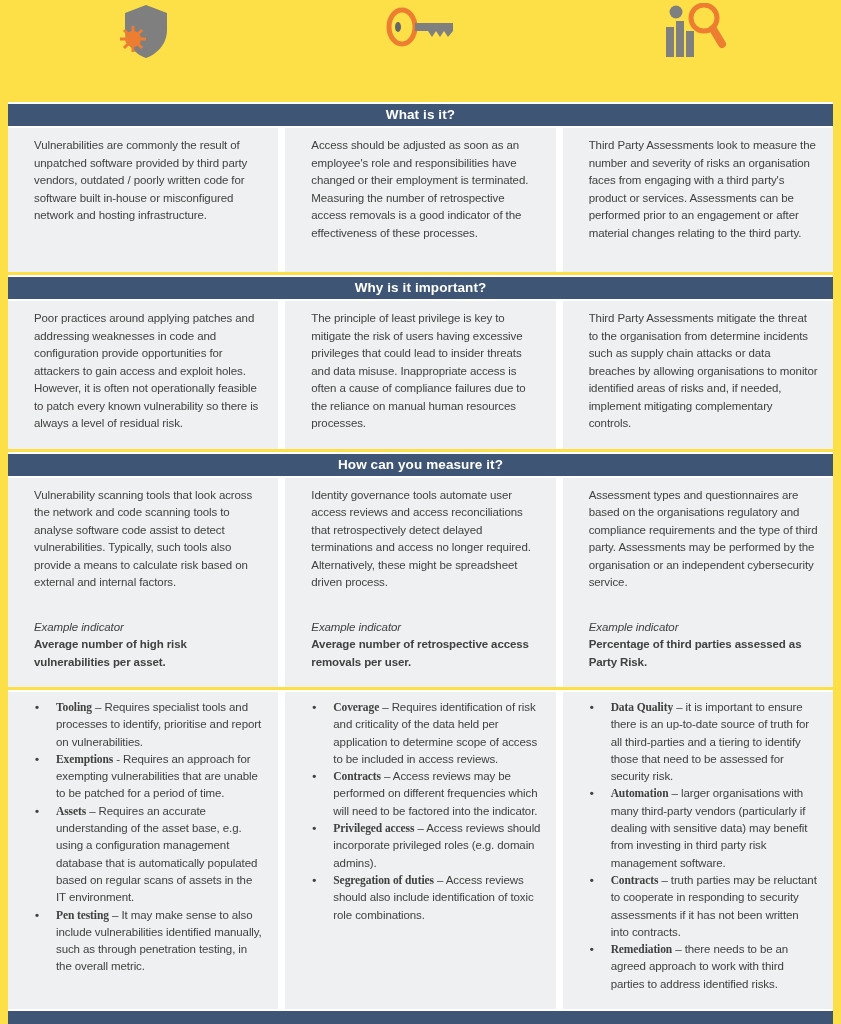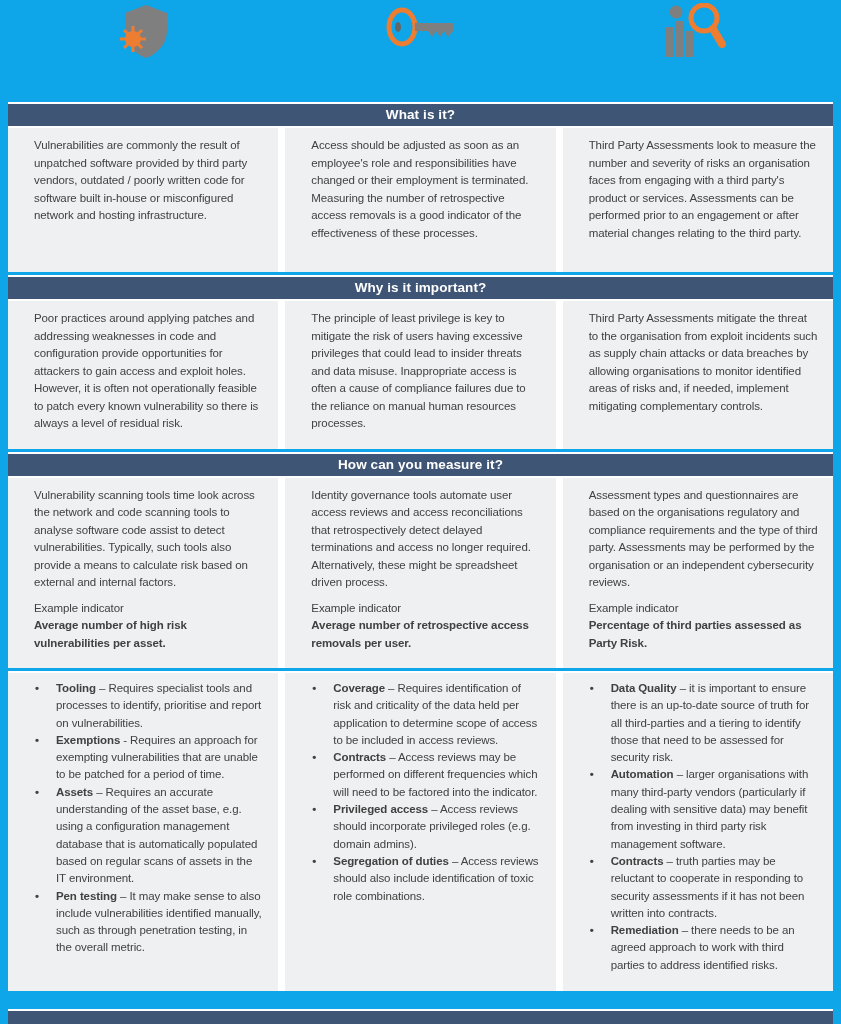--- a/index.html
+++ b/index.html
@@ -1,44 +1,44 @@
 <!DOCTYPE html>
 <html><head>
 <meta charset="utf-8">
 <style>
   html,body{margin:0;padding:0;background:#000;}
   .page{
-    position:relative;width:841px;height:1024px;background:#0ea5e9;
+    position:relative;width:841px;height:1024px;background:#fde047;
     font-family:"Liberation Sans",sans-serif;overflow:hidden;
   }
   .icons-row{height:102px;display:flex;padding:0 8px;}
   .icon-cell{flex:1;display:flex;justify-content:center;align-items:flex-start;padding-top:3px;}
   .section{margin:0 8px 3px;background:#fff;padding-top:2px;}
   .section-header{
     background:#3f5575;color:#fff;font-weight:bold;font-size:13.5px;
     text-align:center;padding:3px 0 4px;margin-bottom:2px;letter-spacing:.1px;
   }
   .cols{display:flex;gap:7px;}
   .col{
     flex:1;background:#eef0f1;box-sizing:border-box;
     padding:9px 15px 16px 26px;overflow:hidden;
     color:#414141;font-size:11.5px;line-height:17.5px;letter-spacing:-0.1px;
   }
   .h1 .col{min-height:144px;}
   .h2 .col{min-height:146px;}
   .h3 .col{min-height:190px;}
   .h4 .col{min-height:318px;padding-top:7px;}
   .body-text{margin:0;}
-  .example-label{margin:8px 0 0;}
+  .example-label{margin:27px 0 0;font-style:italic;}
   .indicator{margin:0;font-weight:bold;}
   .bullets{list-style:none;margin:0;padding:0;}
   .bullets li{display:flex;line-height:17.3px;}
   .bullet{width:21px;flex:none;font-weight:bold;padding-left:1px;}
   .li-text{flex:1;}
-  .term{font-weight:bold;}
+  .term{font-weight:bold;font-family:Liberation Serif, serif;}
   .footer-bar{
     position:absolute;left:8px;right:8px;bottom:0;height:13px;
     background:#3f5575;border-top:2px solid #fff;
   }
   svg{display:block;}
 </style>
 </head>
 <body>
 
 <div class="page">
@@ -99,40 +99,40 @@
   <div class="section h2">
     <div class="section-header">Why is it important?</div>
     <div class="cols">
       <div class="col">
         <p class="body-text">Poor practices around applying patches and addressing weaknesses in code and configuration provide opportunities for attackers to gain access and exploit holes. However, it is often not operationally feasible to patch every known vulnerability so there is always a level of residual risk.</p>
       </div>
       <div class="col">
         <p class="body-text">The principle of least privilege is key to mitigate the risk of users having excessive privileges that could lead to insider threats and data misuse. Inappropriate access is often a cause of compliance failures due to the reliance on manual human resources processes.</p>
       </div>
       <div class="col">
-        <p class="body-text">Third Party Assessments mitigate the threat to the organisation from exploit incidents such as supply chain attacks or data breaches by allowing organisations to monitor identified areas of risks and, if needed, implement mitigating complementary controls.</p>
+        <p class="body-text">Third Party Assessments mitigate the threat to the organisation from determine incidents such as supply chain attacks or data breaches by allowing organisations to monitor identified areas of risks and, if needed, implement mitigating complementary controls.</p>
       </div>
     </div>
   </div>
 
   <div class="section h3">
     <div class="section-header">How can you measure it?</div>
     <div class="cols">
       <div class="col">
-        <p class="body-text">Vulnerability scanning tools time look across the network and code scanning tools to analyse software code assist to detect vulnerabilities. Typically, such tools also provide a means to calculate risk based on external and internal factors.</p>
+        <p class="body-text">Vulnerability scanning tools that look across the network and code scanning tools to analyse software code assist to detect vulnerabilities. Typically, such tools also provide a means to calculate risk based on external and internal factors.</p>
         <p class="example-label">Example indicator</p>
         <p class="indicator">Average number of high risk vulnerabilities per asset.</p>
       </div>
       <div class="col">
         <p class="body-text">Identity governance tools automate user access reviews and access reconciliations that retrospectively detect delayed terminations and access no longer required. Alternatively, these might be spreadsheet driven process.</p>
         <p class="example-label">Example indicator</p>
         <p class="indicator">Average number of retrospective access removals per user.</p>
       </div>
       <div class="col">
-        <p class="body-text">Assessment types and questionnaires are based on the organisations regulatory and compliance requirements and the type of third party. Assessments may be performed by the organisation or an independent cybersecurity reviews.</p>
+        <p class="body-text">Assessment types and questionnaires are based on the organisations regulatory and compliance requirements and the type of third party. Assessments may be performed by the organisation or an independent cybersecurity service.</p>
         <p class="example-label">Example indicator</p>
         <p class="indicator">Percentage of third parties assessed as Party Risk.</p>
       </div>
     </div>
   </div>
 
   <div class="section h4">
     <div class="cols">
       <div class="col">
         <ul class="bullets">

